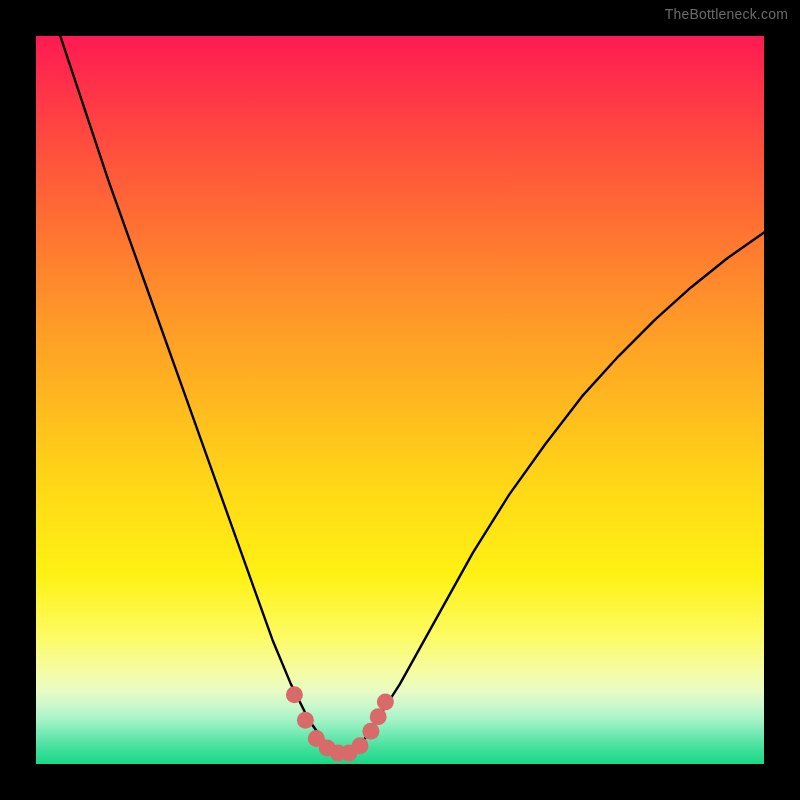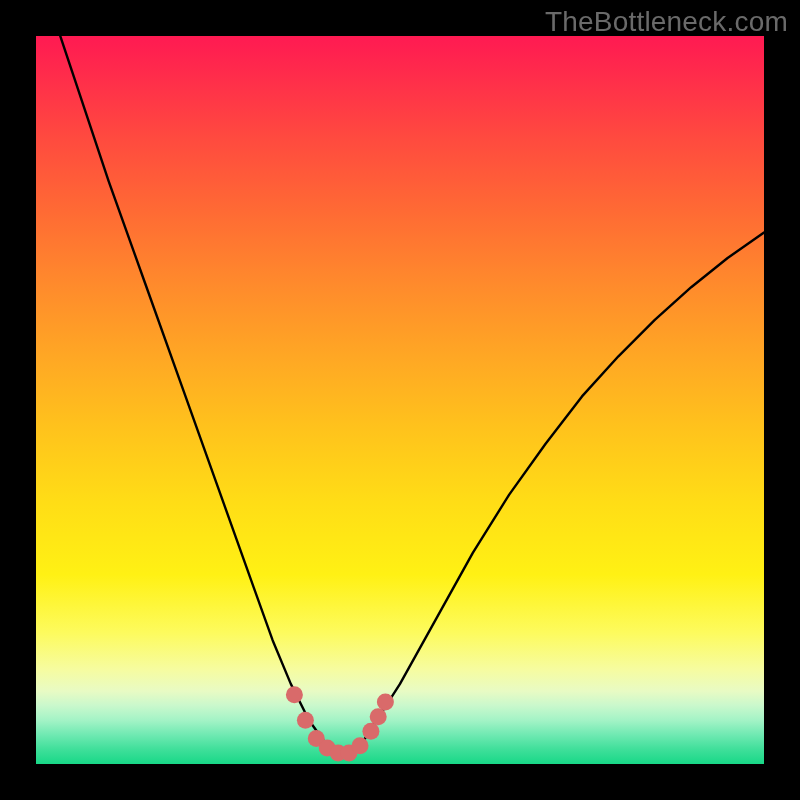--- a/index.html
+++ b/index.html
@@ -49,21 +49,21 @@
       #6fe9b2 96%,
       #3fdf9a 98%,
       #18d887 100%
     );
   }
   .watermark {
     position: absolute;
     top: 6px;
     right: 12px;
     color: #6a6a6a;
-    font-size: 28px;
+    font-size: 14px;
     letter-spacing: 0.2px;
     font-weight: 500;
   }
   svg {
     position: absolute;
     left: 0; top: 0;
   }
 </style>
 </head>
 <body>

